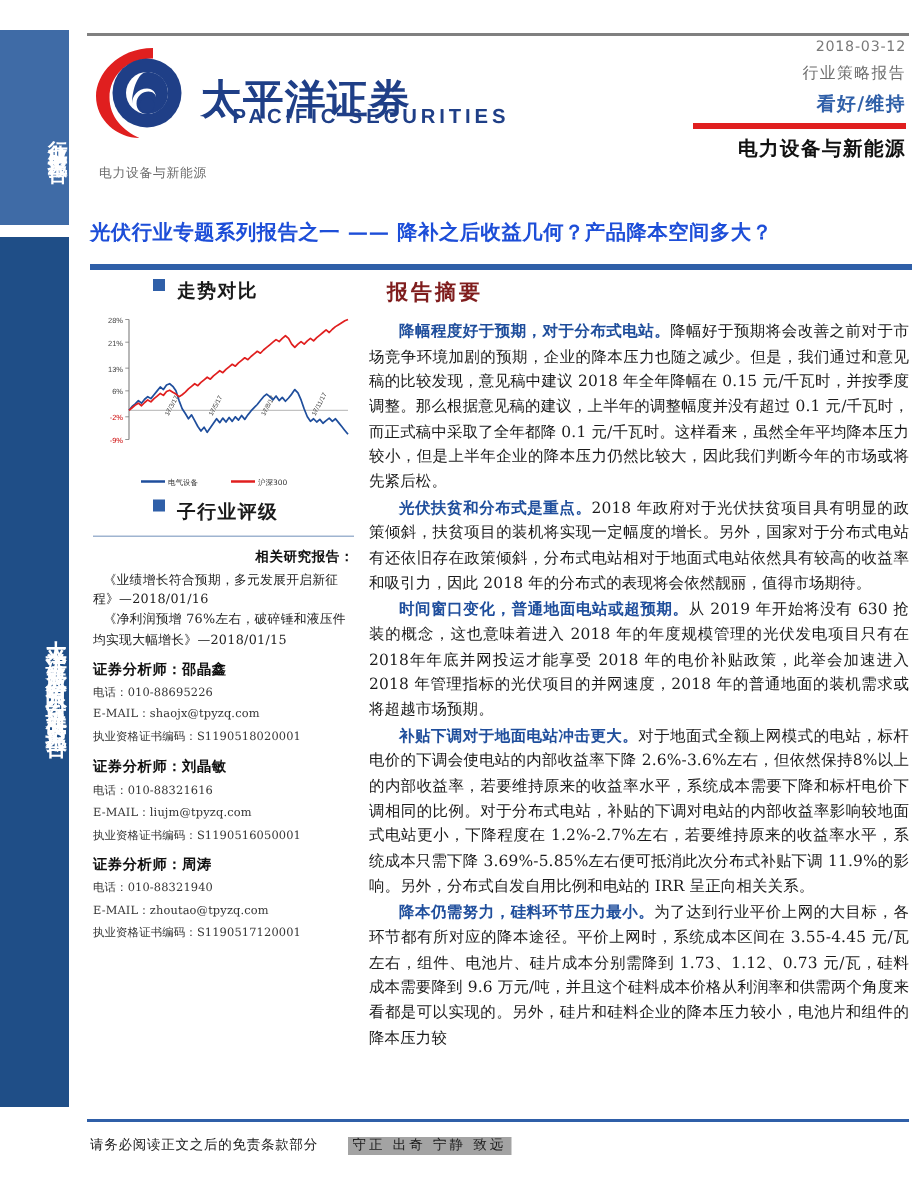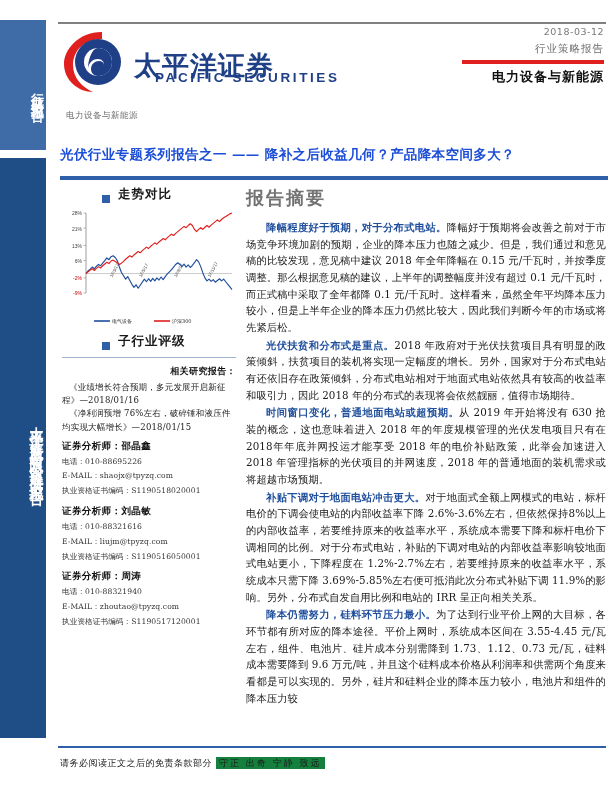--- a/index.html
+++ b/index.html
@@ -70,21 +70,21 @@
     font-weight: bold; font-size: 13.5px; color: #1d4ed8; letter-spacing: .4px;
     white-space: nowrap;
   }
   .title-rule {
     position: absolute; left: 60px; top: 176px; width: 548px; height: 3.5px;
     background: #2f5fa8;
   }
 
   
   .lcol { position: absolute; left: 62px; top: 186px; width: 174px; }
-  .sec-head { display: flex; align-items: flex-end; margin-bottom: 4px; padding-left: 40px; }
+  .sec-head { display: flex; align-items: flex-start; margin-bottom: 4px; padding-left: 40px; }
   .sec-bullet { width: 8px; height: 8px; background: #2f5fa8; margin-right: 8px; flex: none; }
   .sec-title {
     font-family: "DejaVu Serif", "Liberation Serif", serif;
     font-weight: bold; font-size: 12.5px; color: #1a1a1a; letter-spacing: 1px;
   }
   .chart-box { width: 174px; height: 120px; position: relative; margin: 4px 0 2px 0; }
   .divider { width: 174px; height: 1px; background: #9fb4d0; margin: 7px 0; }
 
   .rr-title {
     font-family: "DejaVu Serif","Liberation Serif",serif; font-weight: bold;
@@ -102,42 +102,43 @@
   }
   .an-line {
     font-family: "DejaVu Serif","Liberation Serif",serif;
     font-size: 7.6px; color: #333; line-height: 1.95; letter-spacing: .1px;
   }
 
   
   .rcol { position: absolute; left: 246px; top: 186px; width: 360px; }
   .abs-title {
     font-family: "DejaVu Serif","Liberation Serif",serif;
-    font-weight: bold; font-size: 18px; color: #737373; letter-spacing: 2px;
+    font-weight: bold; font-size: 14px; color: #7f1d1d; letter-spacing: 2px;
     margin-bottom: 9px;
+    margin-left: 12px;
   }
   .para {
     font-family: "DejaVu Serif","Liberation Serif",serif;
     font-size: 10.3px; color: #1a1a1a; line-height: 1.62;
     text-align: justify; text-indent: 20px; margin-bottom: 1px;
     letter-spacing: .1px;
   }
   .lede { color: #1f4e9c; font-weight: bold; }
 
   
   .foot-rule {
     position: absolute; left: 58px; bottom: 44px; width: 548px; height: 2.5px;
     background: #2f5fa8;
   }
   .foot {
     position: absolute; left: 60px; bottom: 22px; width: 548px;
     font-family: "DejaVu Serif","Liberation Serif",serif;
     font-size: 9px; color: #1a1a1a; letter-spacing: .5px;
   }
-  .foot-motto { background: #15803d; padding: 1px 3px; margin-left: 4px; letter-spacing: 2px; }
+  .foot-motto { background: #a3a3a3; padding: 1px 3px; margin-left: 20px; letter-spacing: 2px; }
 </style>
 </head>
 <body>
 
 <div class="page">
 
   <div class="rail-top"></div>
   <div class="rail-bottom"></div>
   <div class="rail-text top">行业研究报告</div>
   <div class="rail-text bottom">太平洋证券股份有限公司证券研究报告</div>
@@ -156,20 +157,21 @@
       </svg>
     </div>
     <div class="logo-cn">太平洋证券</div>
     <div class="logo-en">PACIFIC SECURITIES</div>
   </div>
   <div class="sector-sub">电力设备与新能源</div>
 
   <div class="hdr-right">
     <div class="hdr-date">2018-03-12</div>
     <div class="hdr-type">行业策略报告</div>
+    <div class="hdr-rating">看好/维持</div>
     <div class="hdr-redline"></div>
     <div class="hdr-sector">电力设备与新能源</div>
   </div>
 
   <div class="main-title">光伏行业专题系列报告之一 —— 降补之后收益几何？产品降本空间多大？</div>
   <div class="title-rule"></div>
 
   <div class="lcol">
 
     <div class="sec-head">

